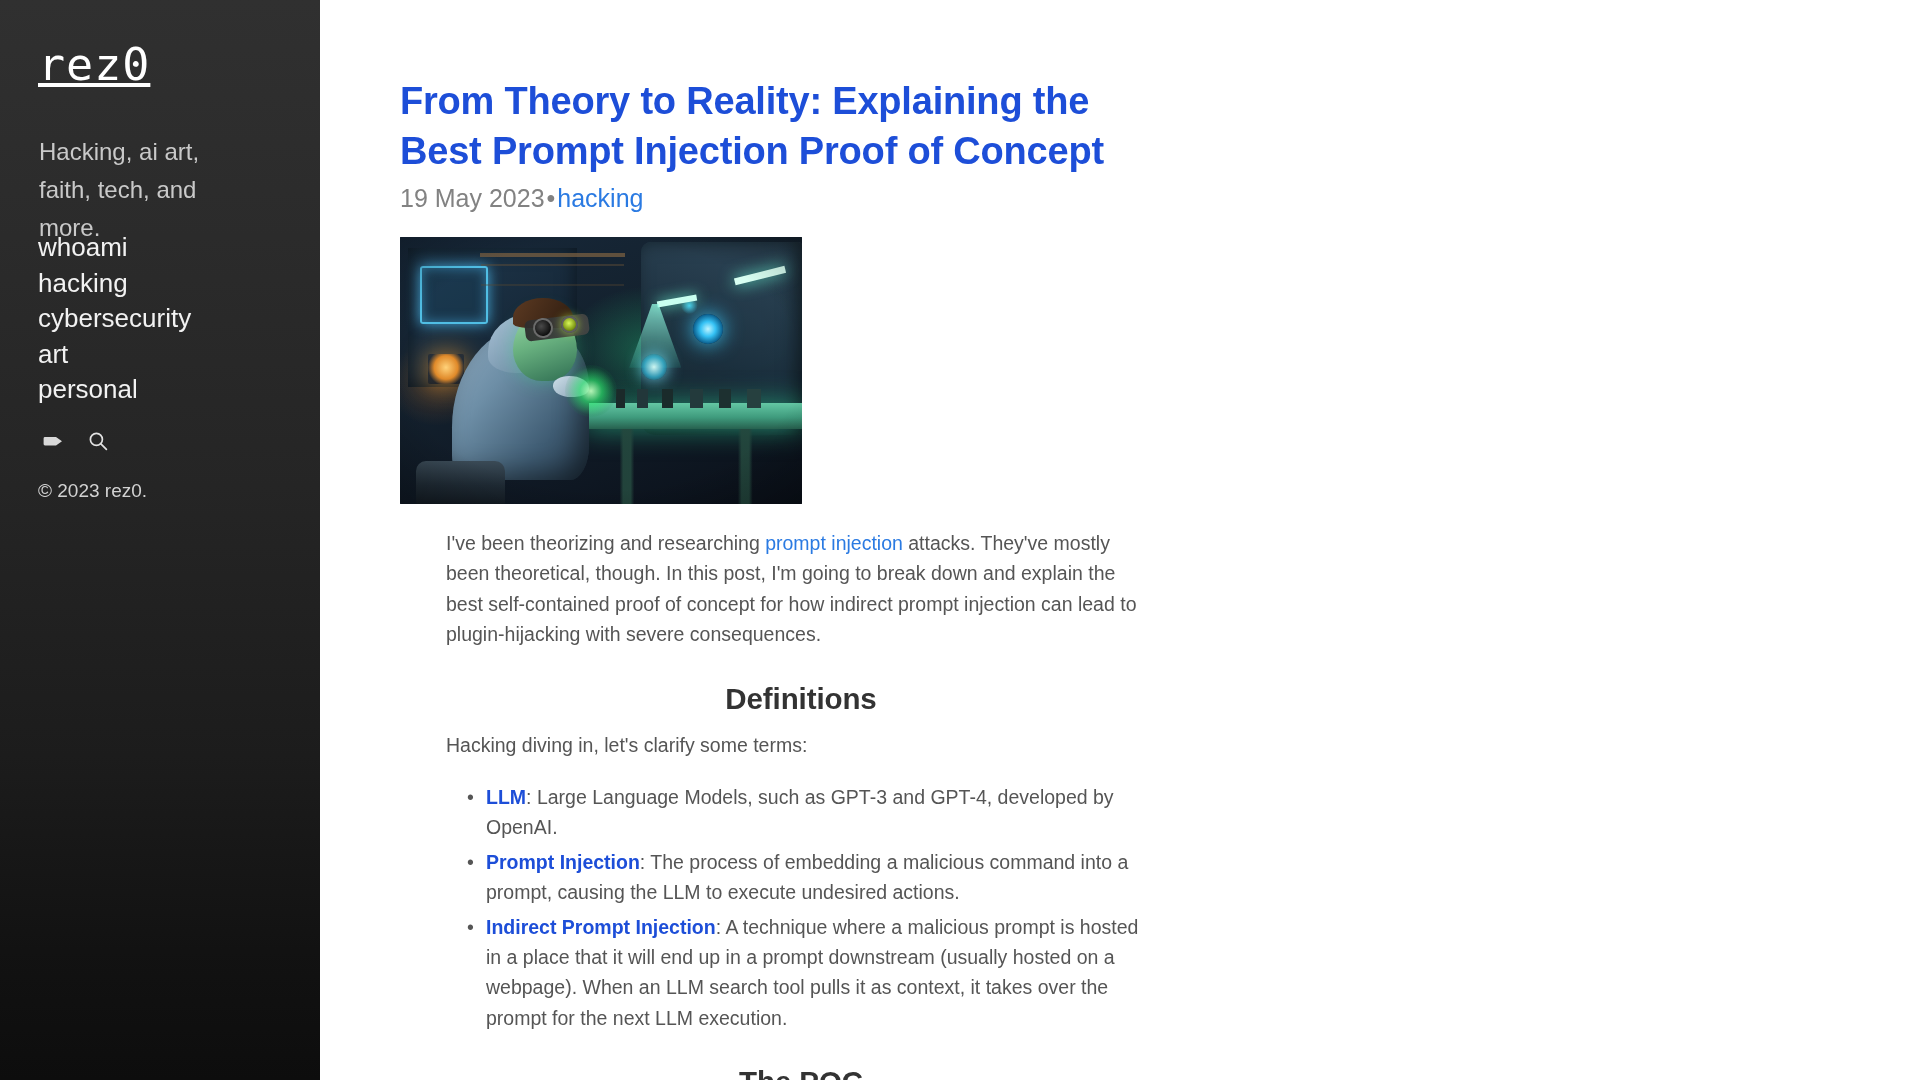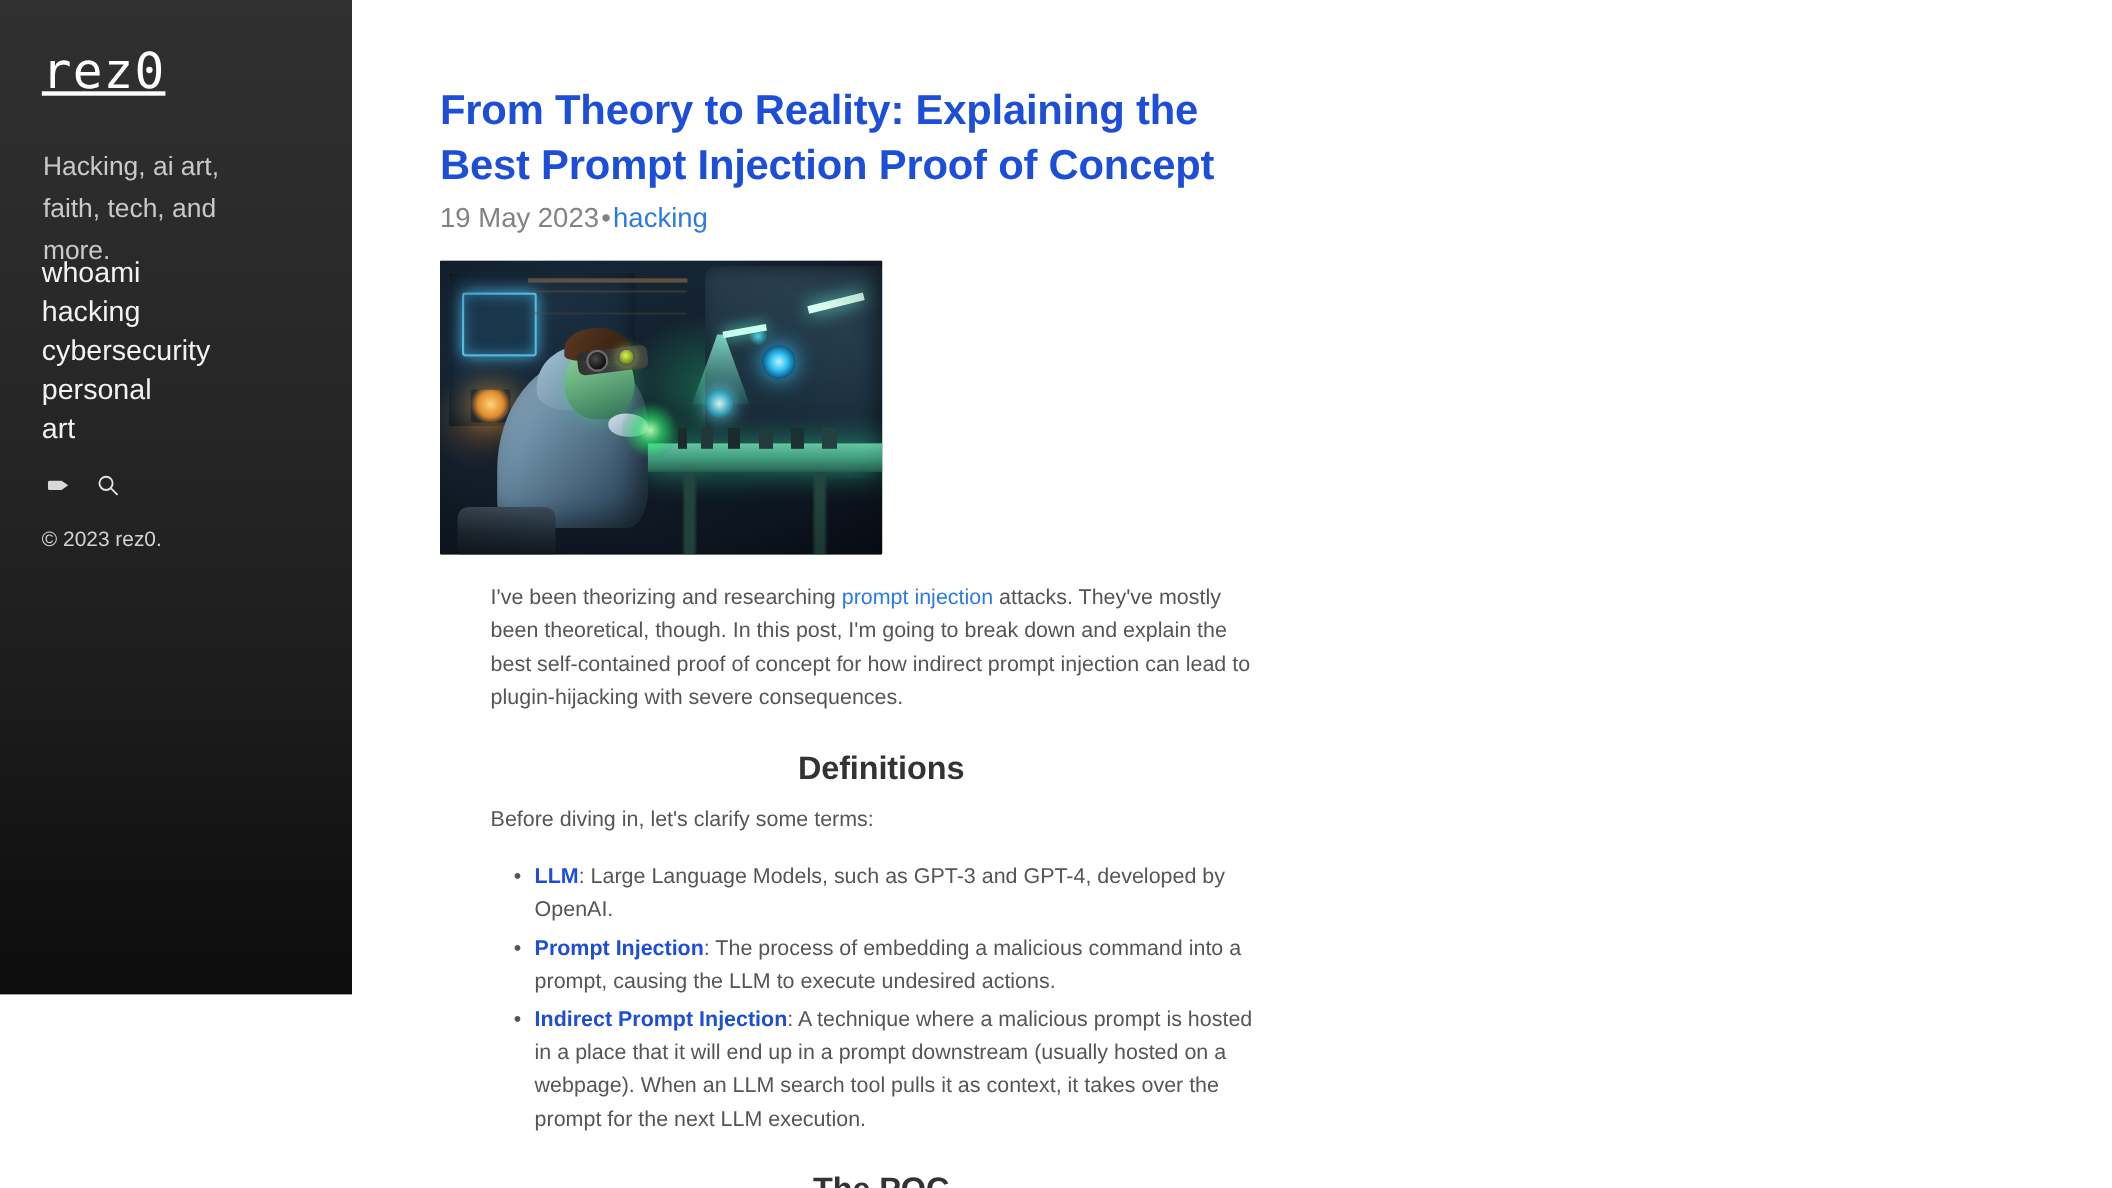--- a/index.html
+++ b/index.html
@@ -14,21 +14,21 @@
     overflow: hidden;
     position: relative;
   }
 
   
   #sidebar {
     position: absolute;
     left: 0;
     top: 0;
     width: 320px;
-    height: 904px;
+    height: 1080px;
     background: linear-gradient(to bottom, #303030 0%, #2b2b2b 22%, #252525 45%, #1c1c1c 70%, #121212 88%, #0d0d0d 100%);
     box-sizing: border-box;
     padding: 0;
   }
   #site-logo {
     position: absolute;
     left: 38px;
     top: 41px;
     font-family: "DejaVu Sans Mono", "Liberation Mono", monospace;
     font-size: 45px;
@@ -327,22 +327,22 @@
 <aside id="sidebar">
 
   <a id="site-logo" href="#">rez0</a>
 
   <div id="site-tagline">Hacking, ai art, faith, tech, and more.</div>
 
   <nav id="sidebar-nav">
     <a class="nav-link" href="#">whoami</a>
     <a class="nav-link" href="#">hacking</a>
     <a class="nav-link" href="#">cybersecurity</a>
+    <a class="nav-link" href="#">art</a>
     <a class="nav-link" href="#">personal</a>
-    <a class="nav-link" href="#">art</a>
   </nav>
 
   <div id="sidebar-icons">
     <a class="side-icon" href="#">
       <svg width="22" height="22" viewBox="0 0 22 22" aria-hidden="true">
         <path d="M2 7 h11 l6 4.2 l-6 4.2 H2 a1.4 1.4 0 0 1 -1.4 -1.4 V8.4 A1.4 1.4 0 0 1 2 7 z" fill="#d8d8d8"></path>
       </svg>
     </a>
     <a class="side-icon" href="#">
       <svg width="22" height="22" viewBox="0 0 22 22" aria-hidden="true">
@@ -390,21 +390,21 @@
     <div class="layer hero-stool"></div>
     <div class="layer hero-vignette"></div>
   </div>
 
   <article id="post-body">
 
     <p><span>I've been theorizing and researching </span><a class="inline-link" href="#">prompt injection</a><span> attacks. They've mostly been theoretical, though. In this post, I'm going to break down and explain the best self-contained proof of concept for how indirect prompt injection can lead to plugin-hijacking with severe consequences.</span></p>
 
     <h2>Definitions</h2>
 
-    <p>Before diving in, let's clarify some terms:</p>
+    <p>Hacking diving in, let's clarify some terms:</p>
 
     <ul>
       <li><b>LLM</b><span>: Large Language Models, such as GPT-3 and GPT-4, developed by OpenAI.</span></li>
       <li><b>Prompt Injection</b><span>: The process of embedding a malicious command into a prompt, causing the LLM to execute undesired actions.</span></li>
       <li><b>Indirect Prompt Injection</b><span>: A technique where a malicious prompt is hosted in a place that it will end up in a prompt downstream (usually hosted on a webpage). When an LLM search tool pulls it as context, it takes over the prompt for the next LLM execution.</span></li>
     </ul>
 
     <h2>The POC</h2>
 
     <p class="faint-line"></p>

